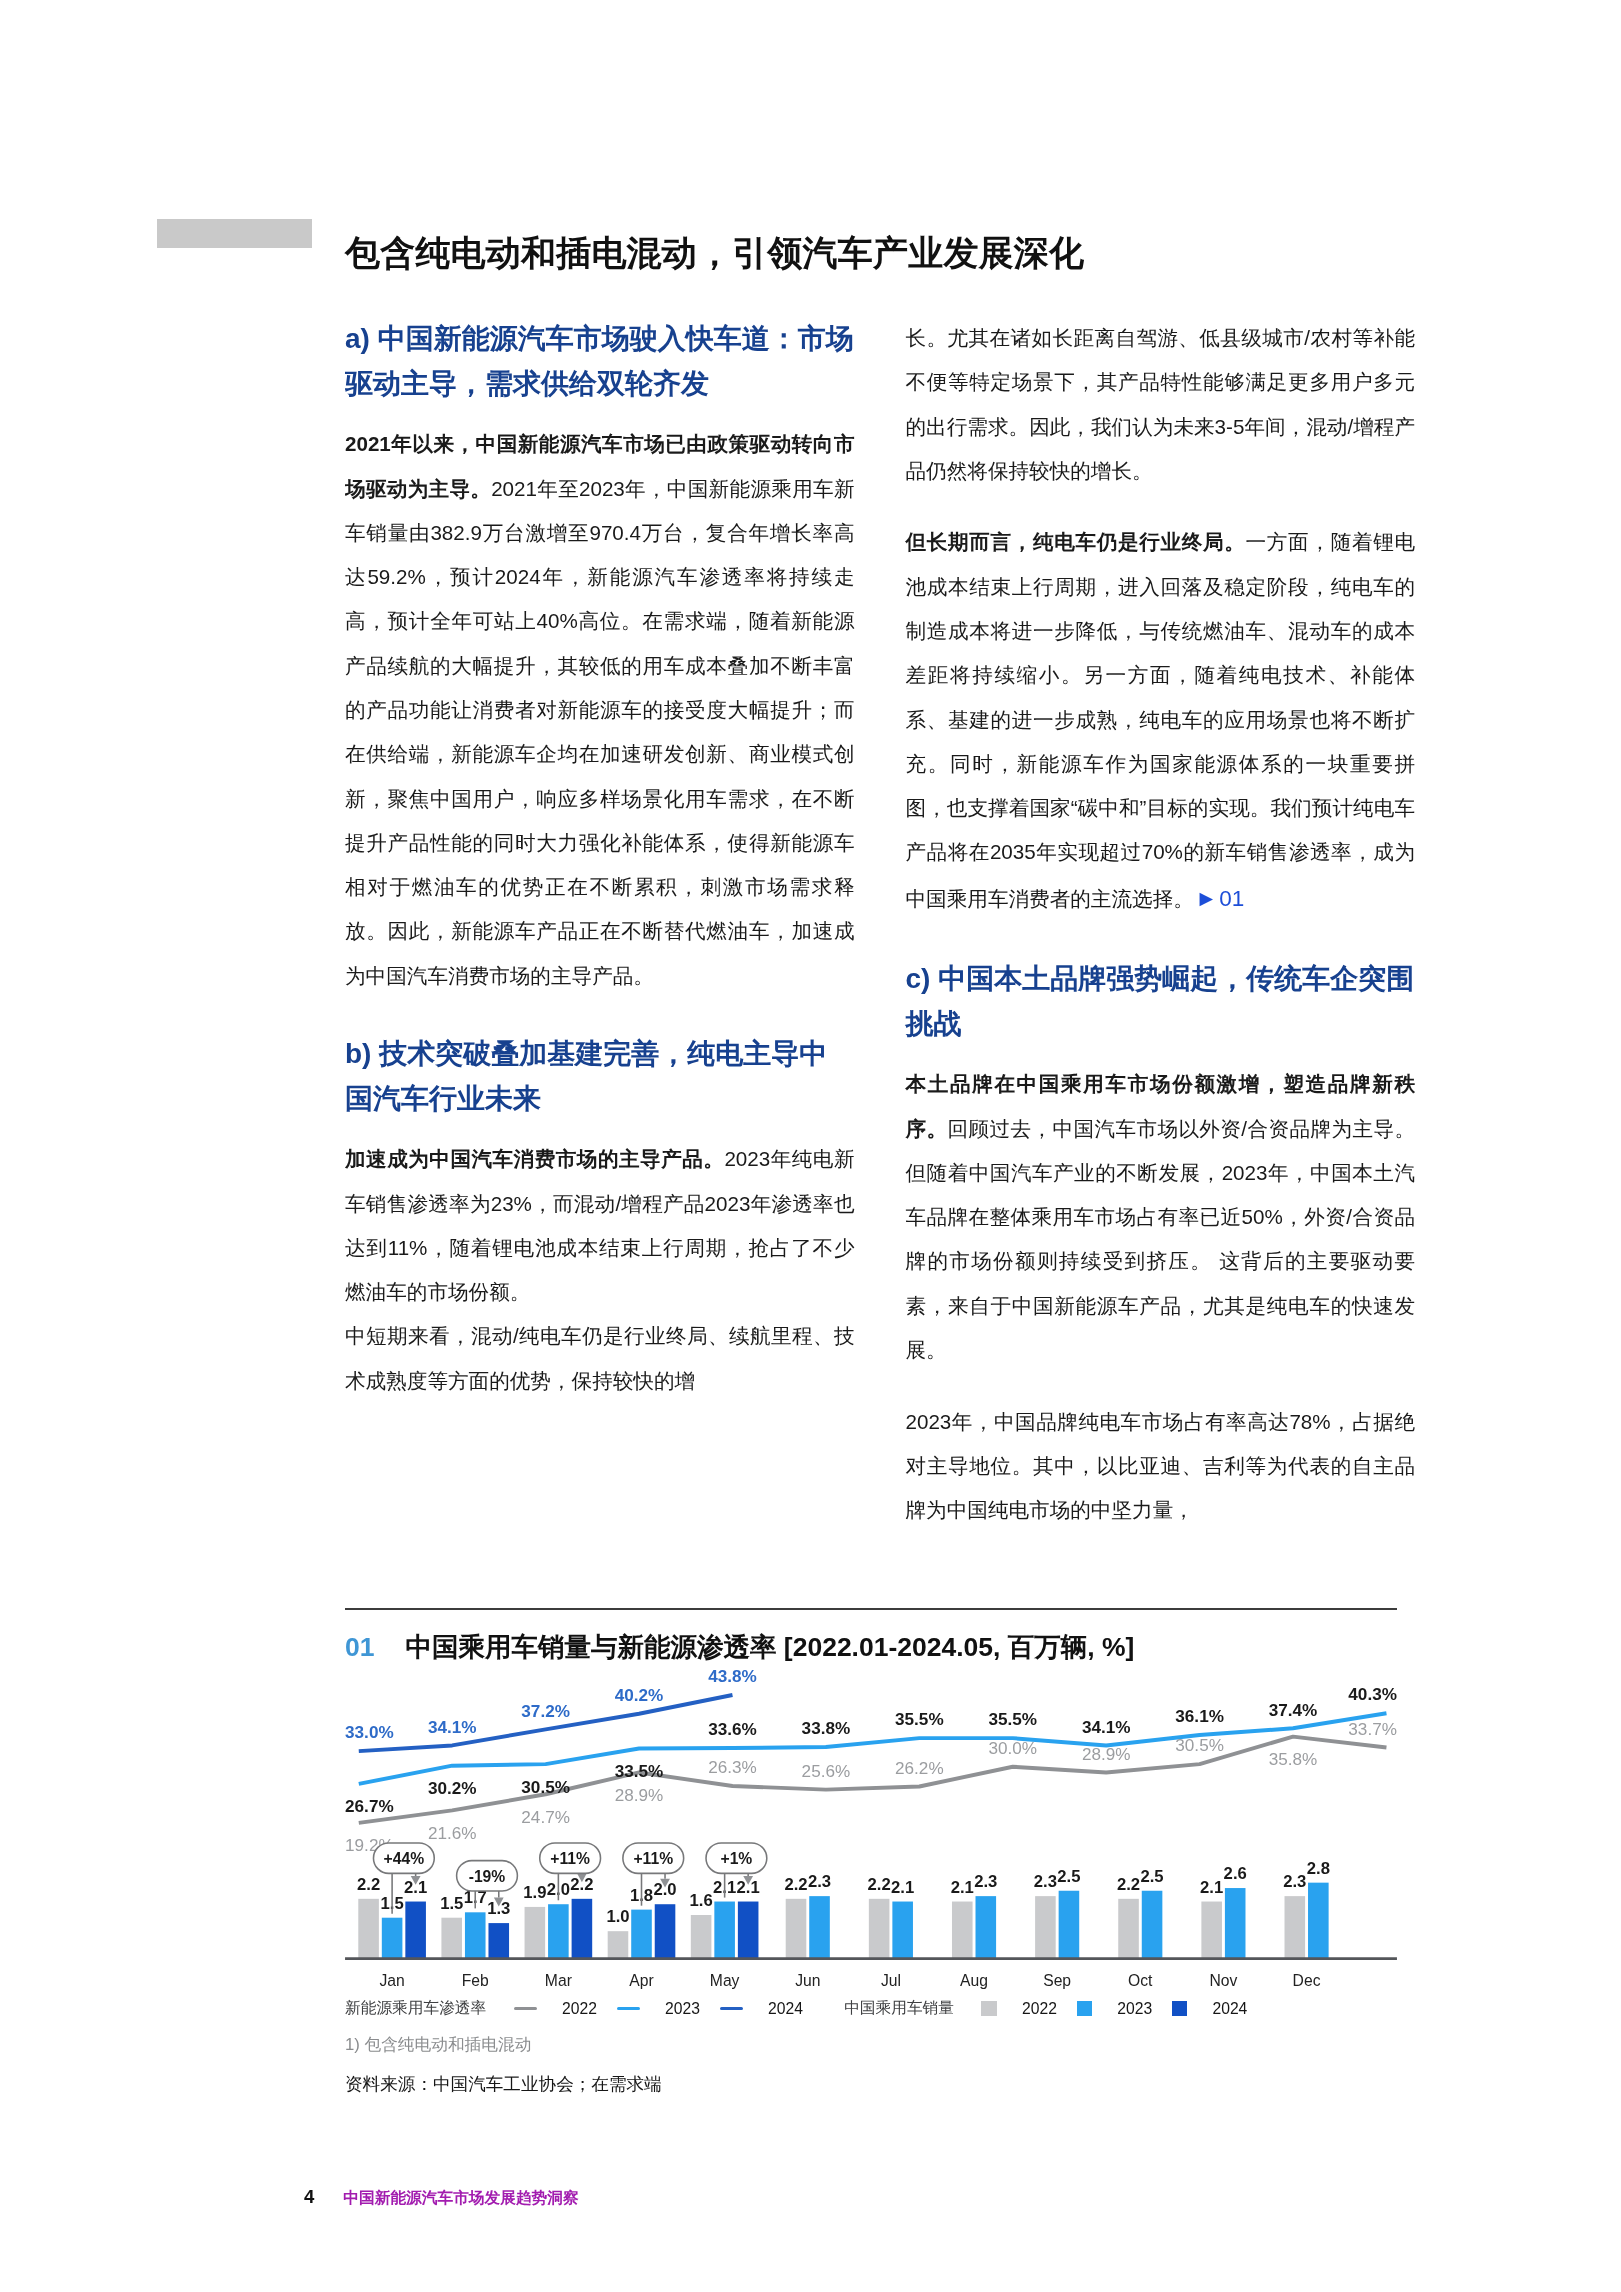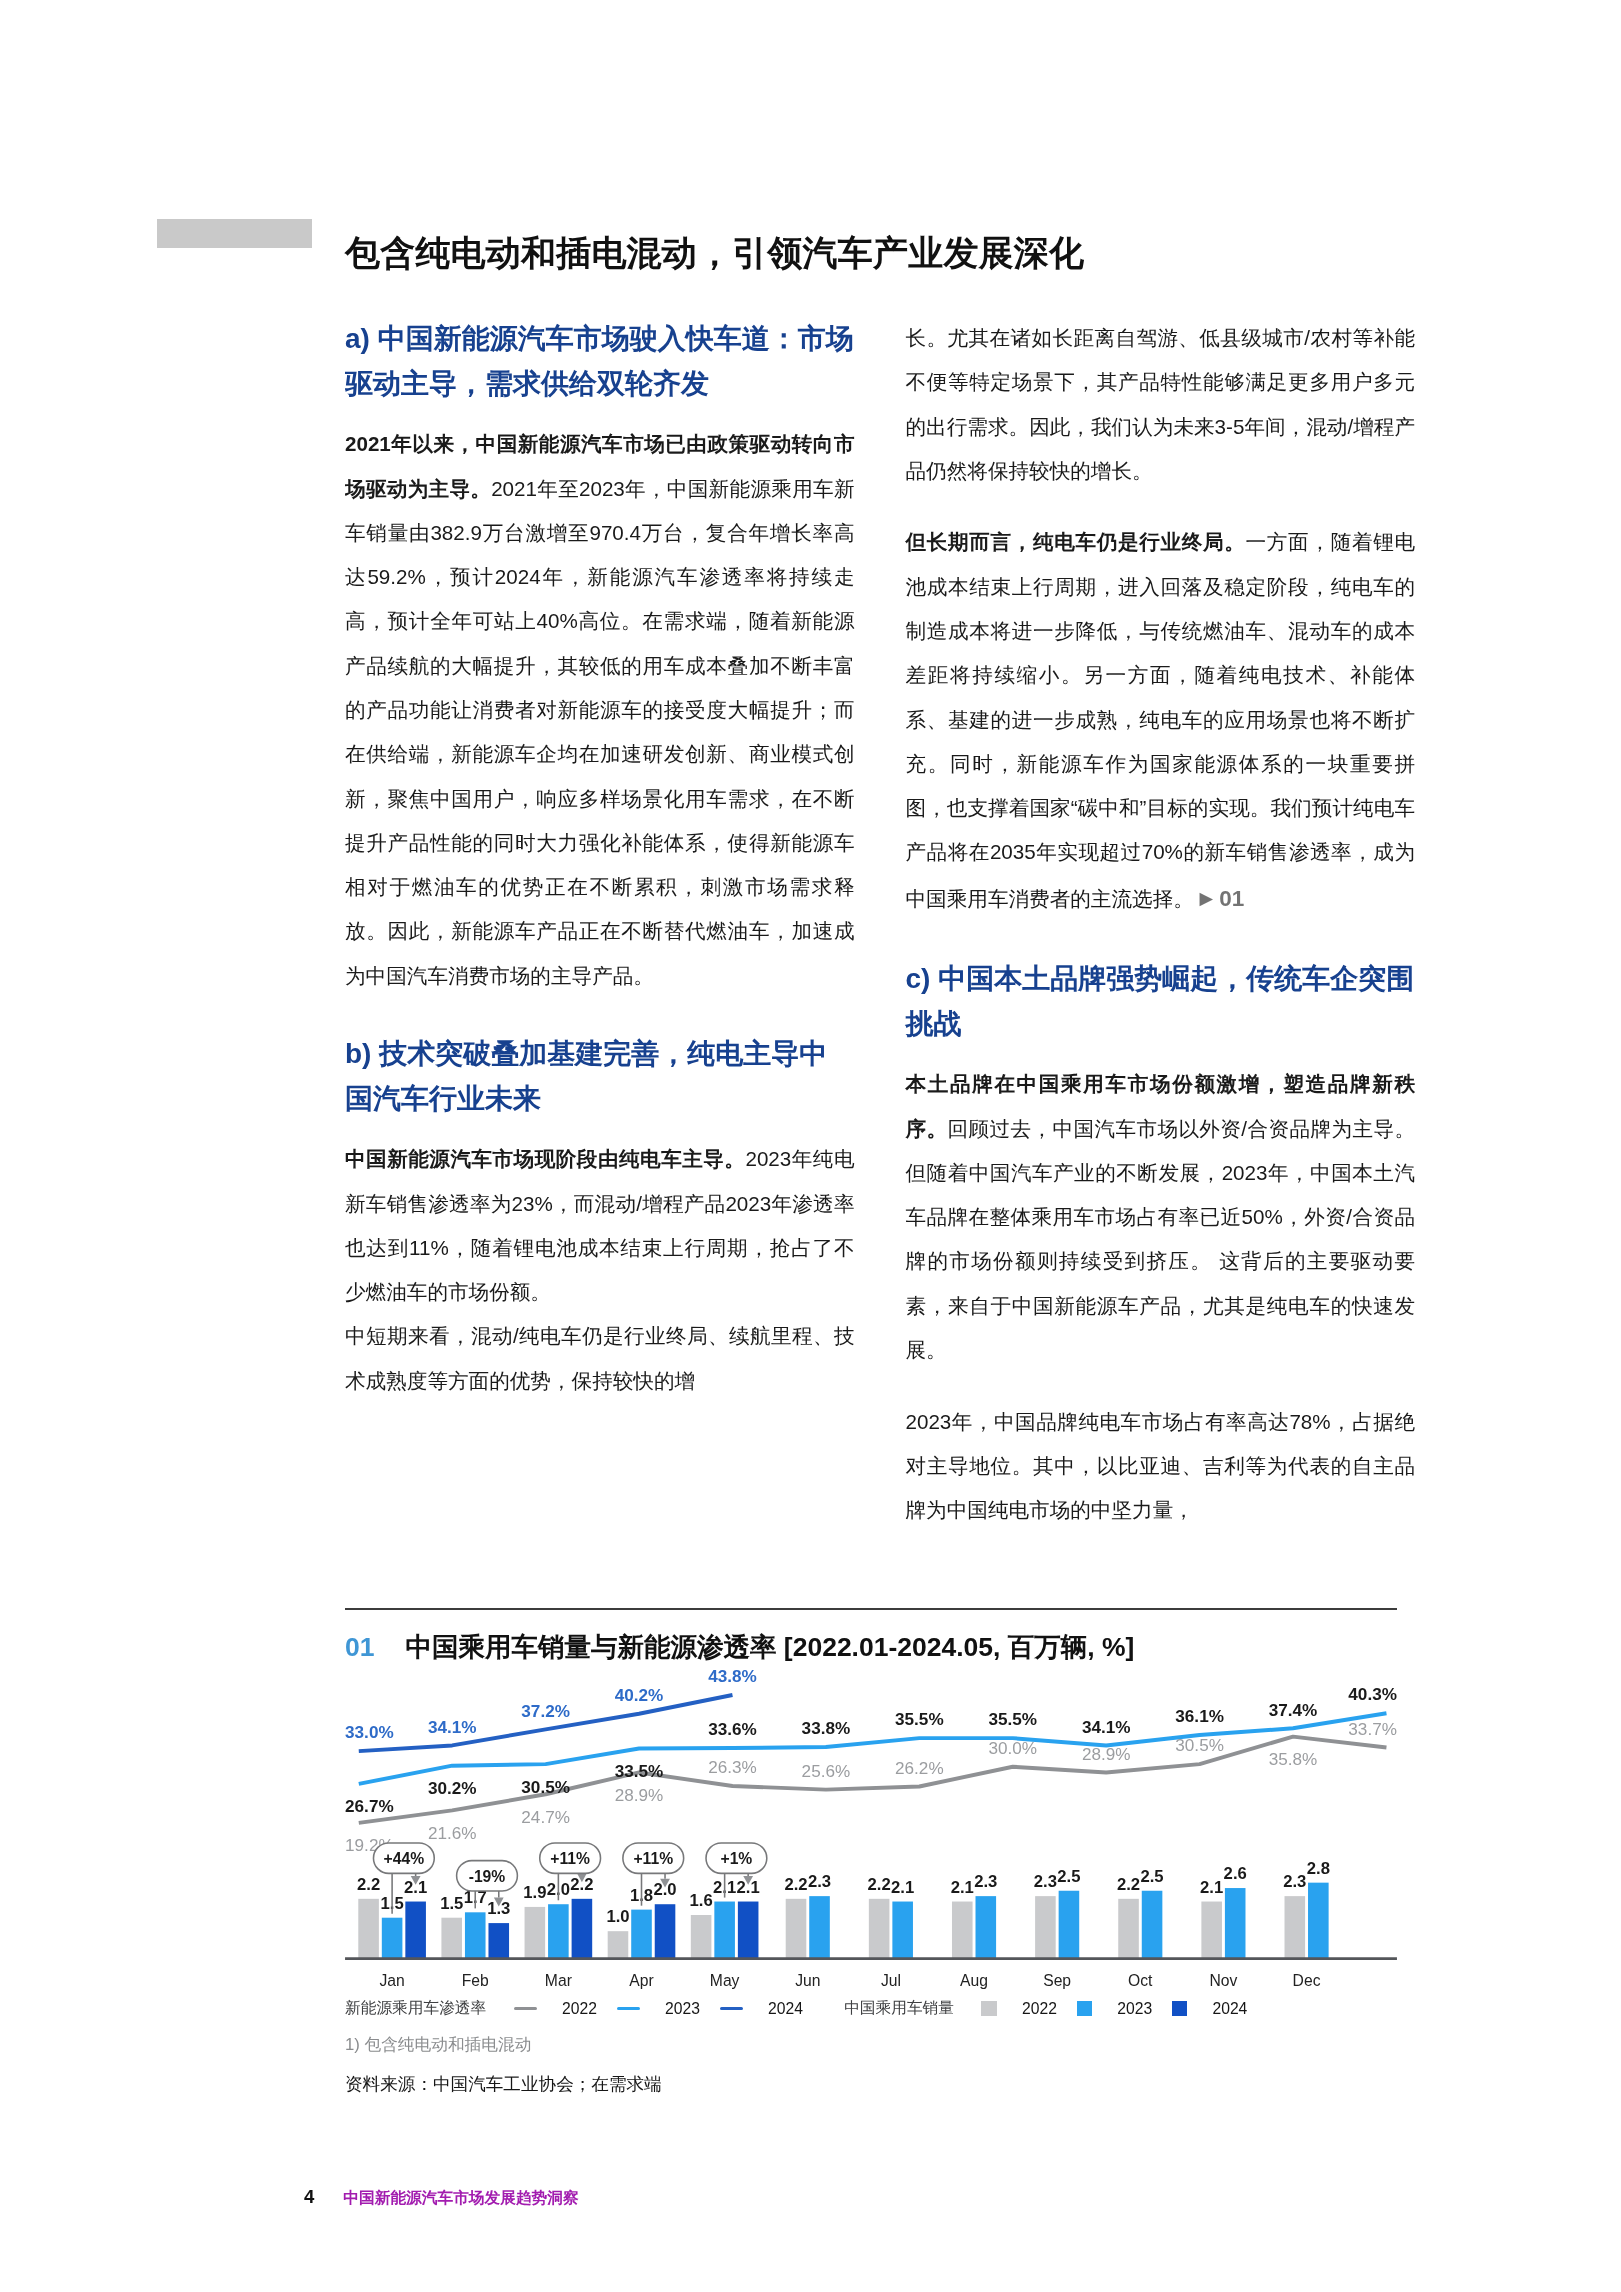--- a/index.html
+++ b/index.html
@@ -11,21 +11,21 @@
   .header-accent { position:absolute; left:157px; top:219px; width:155px; height:29px; background:#c9c9c9; }
   .doc-title { position:absolute; left:345px; top:207px; font-size:35px; font-weight:700; color:#111; letter-spacing:0.2px; }
 
   .content { position:absolute; left:345px; top:316px; width:1070px; height:1279px; overflow:hidden; display:flex; gap:51px; }
   .col { width:510px; text-align:justify; }
   .sec-heading { color:#17418f; font-size:28px; font-weight:700; line-height:1.62; margin:0 0 15.7px 0; text-align:left; }
   .sec-heading.mt { margin-top:33px; }
   p.body { font-size:20.6px; line-height:2.15; margin:0 0 27.4px 0; }
   p.body.tight { margin-bottom:0; }
   p.body .lead { font-weight:700; }
-  .ref { color:#737373; font-weight:700; font-size:22.5px; white-space:nowrap; }
+  .ref { color:#1d4ed8; font-weight:400; font-size:22.5px; white-space:nowrap; }
   .ref .tri { font-size:17.6px; position:relative; top:-2px; }
 
   .chart-rule { position:absolute; left:345px; top:1608px; width:1052px; height:2px; background:#3c3c3c; }
   .chart-head { position:absolute; left:345px; top:1629px; width:1052px; display:flex; gap:31px; align-items:baseline; }
   .chart-num { color:#3f96d5; font-size:26.5px; font-weight:700; }
   .chart-title { font-size:26.5px; font-weight:700; color:#111; }
   #chart-svg { position:absolute; left:345px; top:1666px; }
   #chart-svg text { font-family:"Liberation Sans","DejaVu Sans",sans-serif; }
 
   .legend { position:absolute; left:345px; top:1998px; display:flex; align-items:center; font-size:15.7px; color:#3f4042; }
@@ -49,21 +49,21 @@
 <div class="page">
 
   <div class="header-accent"></div>
   <h1 class="doc-title">包含纯电动和插电混动，引领汽车产业发展深化</h1>
 
   <div class="content">
     <div class="col">
       <h2 class="sec-heading">a) 中国新能源汽车市场驶入快车道：市场驱动主导，需求供给双轮齐发</h2>
       <p class="body"><span class="lead">2021年以来，中国新能源汽车市场已由政策驱动转向市场驱动为主导。</span><span>2021年至2023年，中国新能源乘用车新车销量由382.9万台激增至970.4万台，复合年增长率高达59.2%，预计2024年，新能源汽车渗透率将持续走高，预计全年可站上40%高位。在需求端，随着新能源产品续航的大幅提升，其较低的用车成本叠加不断丰富的产品功能让消费者对新能源车的接受度大幅提升；而在供给端，新能源车企均在加速研发创新、商业模式创新，聚焦中国用户，响应多样场景化用车需求，在不断提升产品性能的同时大力强化补能体系，使得新能源车相对于燃油车的优势正在不断累积，刺激市场需求释放。因此，新能源车产品正在不断替代燃油车，加速成为中国汽车消费市场的主导产品。</span></p>
       <h2 class="sec-heading mt">b) 技术突破叠加基建完善，纯电主导中国汽车行业未来</h2>
-      <p class="body tight"><span class="lead">中国新能源汽车市场现阶段由纯电车主导。</span><span>2023年纯电新车销售渗透率为23%，而混动/增程产品2023年渗透率也达到11%，随着锂电池成本结束上行周期，抢占了不少燃油车的市场份额。</span></p>
+      <p class="body tight"><span class="lead">加速成为中国汽车消费市场的主导产品。</span><span>2023年纯电新车销售渗透率为23%，而混动/增程产品2023年渗透率也达到11%，随着锂电池成本结束上行周期，抢占了不少燃油车的市场份额。</span></p>
       <p class="body">中短期来看，混动/纯电车仍是行业终局、续航里程、技术成熟度等方面的优势，保持较快的增</p>
     </div>
 
     <div class="col">
       <p class="body">长。尤其在诸如长距离自驾游、低县级城市/农村等补能不便等特定场景下，其产品特性能够满足更多用户多元的出行需求。因此，我们认为未来3-5年间，混动/增程产品仍然将保持较快的增长。</p>
       <p class="body"><span class="lead">但长期而言，纯电车仍是行业终局。</span><span>一方面，随着锂电池成本结束上行周期，进入回落及稳定阶段，纯电车的制造成本将进一步降低，与传统燃油车、混动车的成本差距将持续缩小。另一方面，随着纯电技术、补能体系、基建的进一步成熟，纯电车的应用场景也将不断扩充。同时，新能源车作为国家能源体系的一块重要拼图，也支撑着国家“碳中和”目标的实现。我们预计纯电车产品将在2035年实现超过70%的新车销售渗透率，成为中国乘用车消费者的主流选择。</span> <span class="ref"><span class="tri">▶</span> <span>01</span></span></p>
       <h2 class="sec-heading mt">c) 中国本土品牌强势崛起，传统车企突围挑战</h2>
       <p class="body"><span class="lead">本土品牌在中国乘用车市场份额激增，塑造品牌新秩序。</span><span>回顾过去，中国汽车市场以外资/合资品牌为主导。但随着中国汽车产业的不断发展，2023年，中国本土汽车品牌在整体乘用车市场占有率已近50%，外资/合资品牌的市场份额则持续受到挤压。 这背后的主要驱动要素，来自于中国新能源车产品，尤其是纯电车的快速发展。</span></p>
       <p class="body">2023年，中国品牌纯电车市场占有率高达78%，占据绝对主导地位。其中，以比亚迪、吉利等为代表的自主品牌为中国纯电市场的中坚力量，</p>
     </div>

